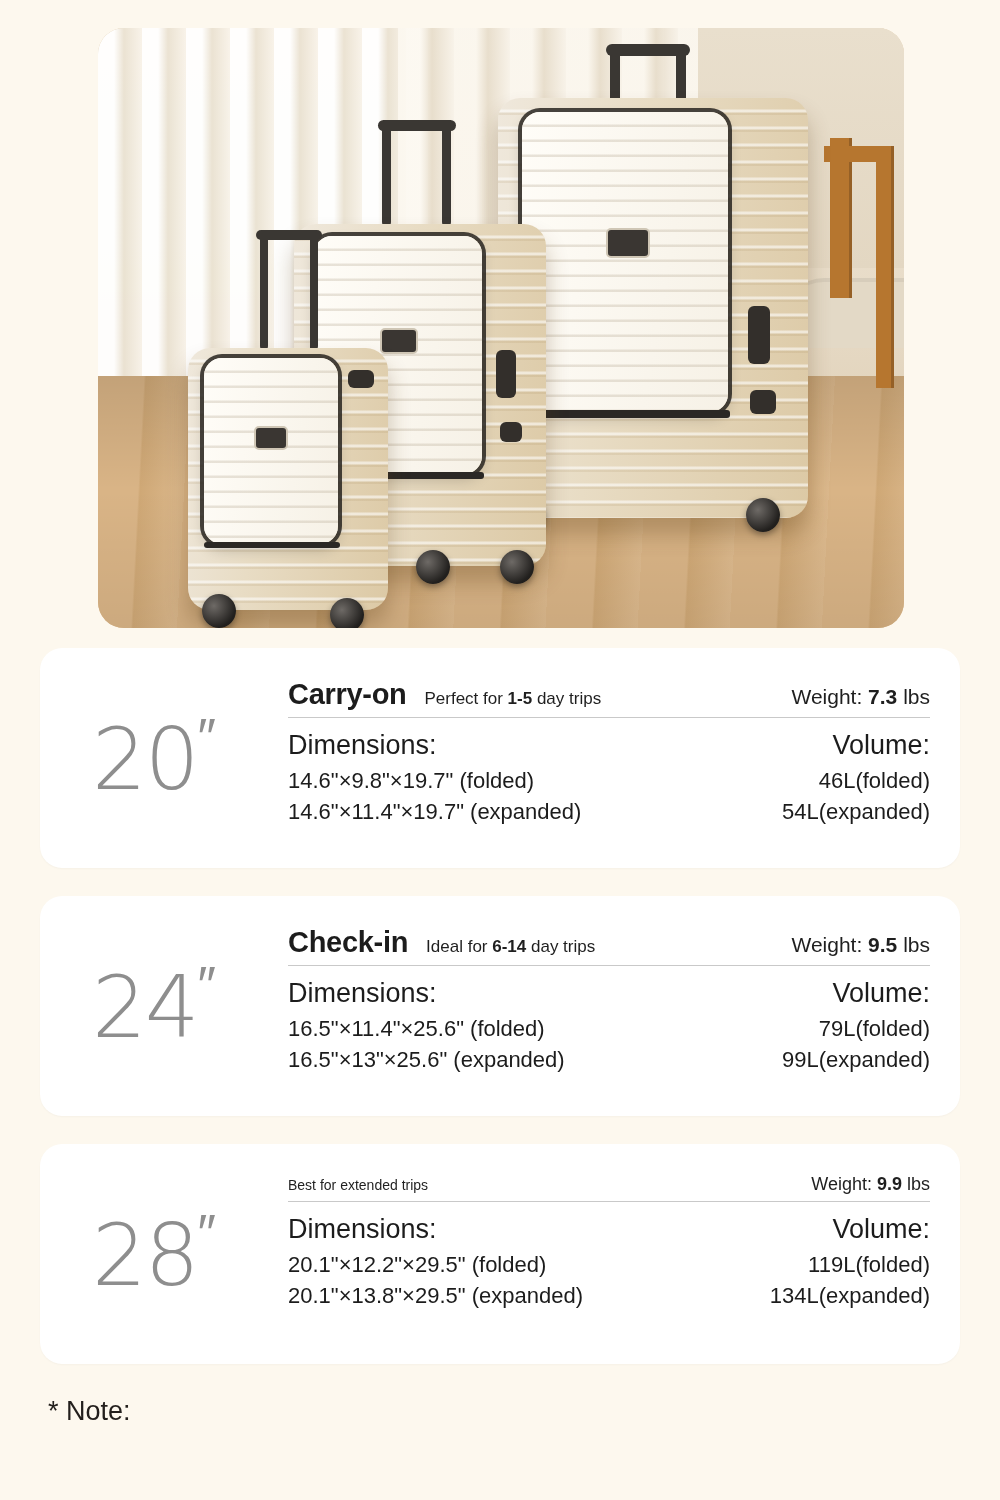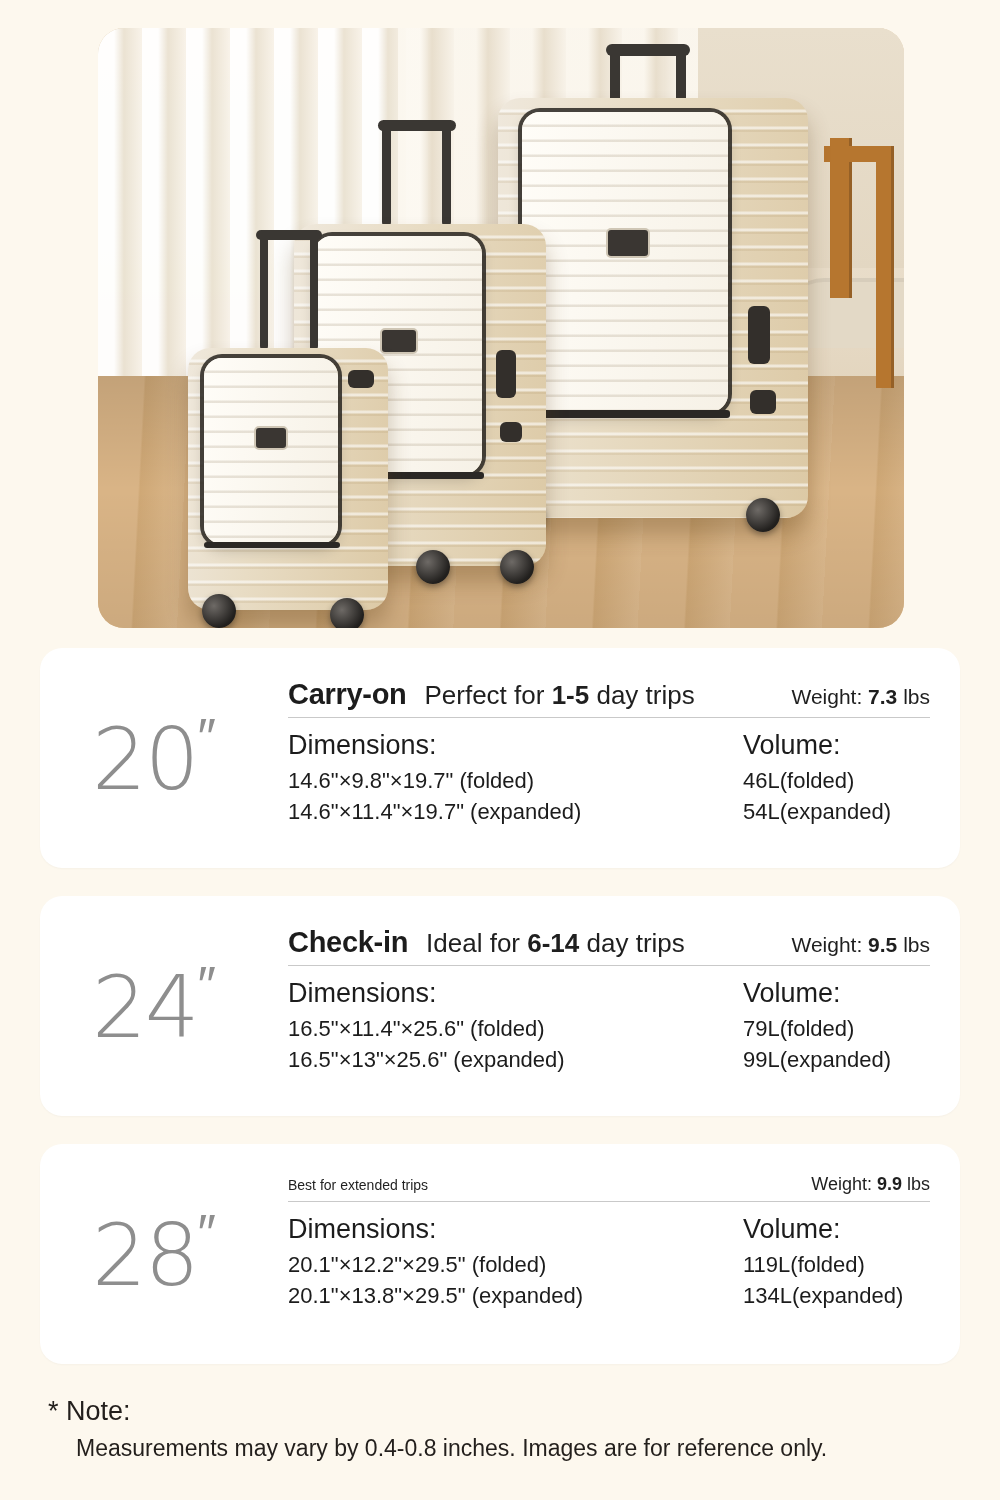--- a/index.html
+++ b/index.html
@@ -167,21 +167,21 @@
     padding-bottom: 6px;
   }
   .cat {
     font-size: 29px;
     color: #1c1c1c;
     font-weight: 700;
     letter-spacing: -0.3px;
     white-space: nowrap;
   }
   .tagline {
-    font-size: 26px;
+    font-size: 17px;
     color: #1f1f1f;
     flex: 1;
     white-space: nowrap;
   }
   .tagline b { font-weight: 700; }
   .weight {
     font-size: 21px;
     color: #1f1f1f;
     white-space: nowrap;
   }
@@ -190,21 +190,21 @@
   
   .sm .cat { font-size: 30px; }
   .sm .tagline { font-size: 14px; }
   .sm .weight { font-size: 18px; }
 
   .detail-row {
     display: flex;
     margin-top: 12px;
   }
   .dim-col { width: 455px; }
-  .vol-col { flex: 1; }
+  .vol-col { flex: 1; text-align: right; }
   .col-head {
     font-size: 27px;
     color: #1c1c1c;
     margin-bottom: 4px;
   }
   .col-line {
     font-size: 22px;
     color: #1c1c1c;
     line-height: 1.42;
     white-space: nowrap;
@@ -366,14 +366,13 @@
         <div class="col-head">Volume:</div>
         <div class="col-line">119L(folded)</div>
         <div class="col-line">134L(expanded)</div>
       </div>
     </div>
   </div>
 </div>
 
 <div class="note">
   <div class="note-title">* Note:</div>
-  <div class="note-text">Measurements may vary by 0.4-0.8 inches. Images are for reference only.</div>
 </div>
 
 </body></html>

